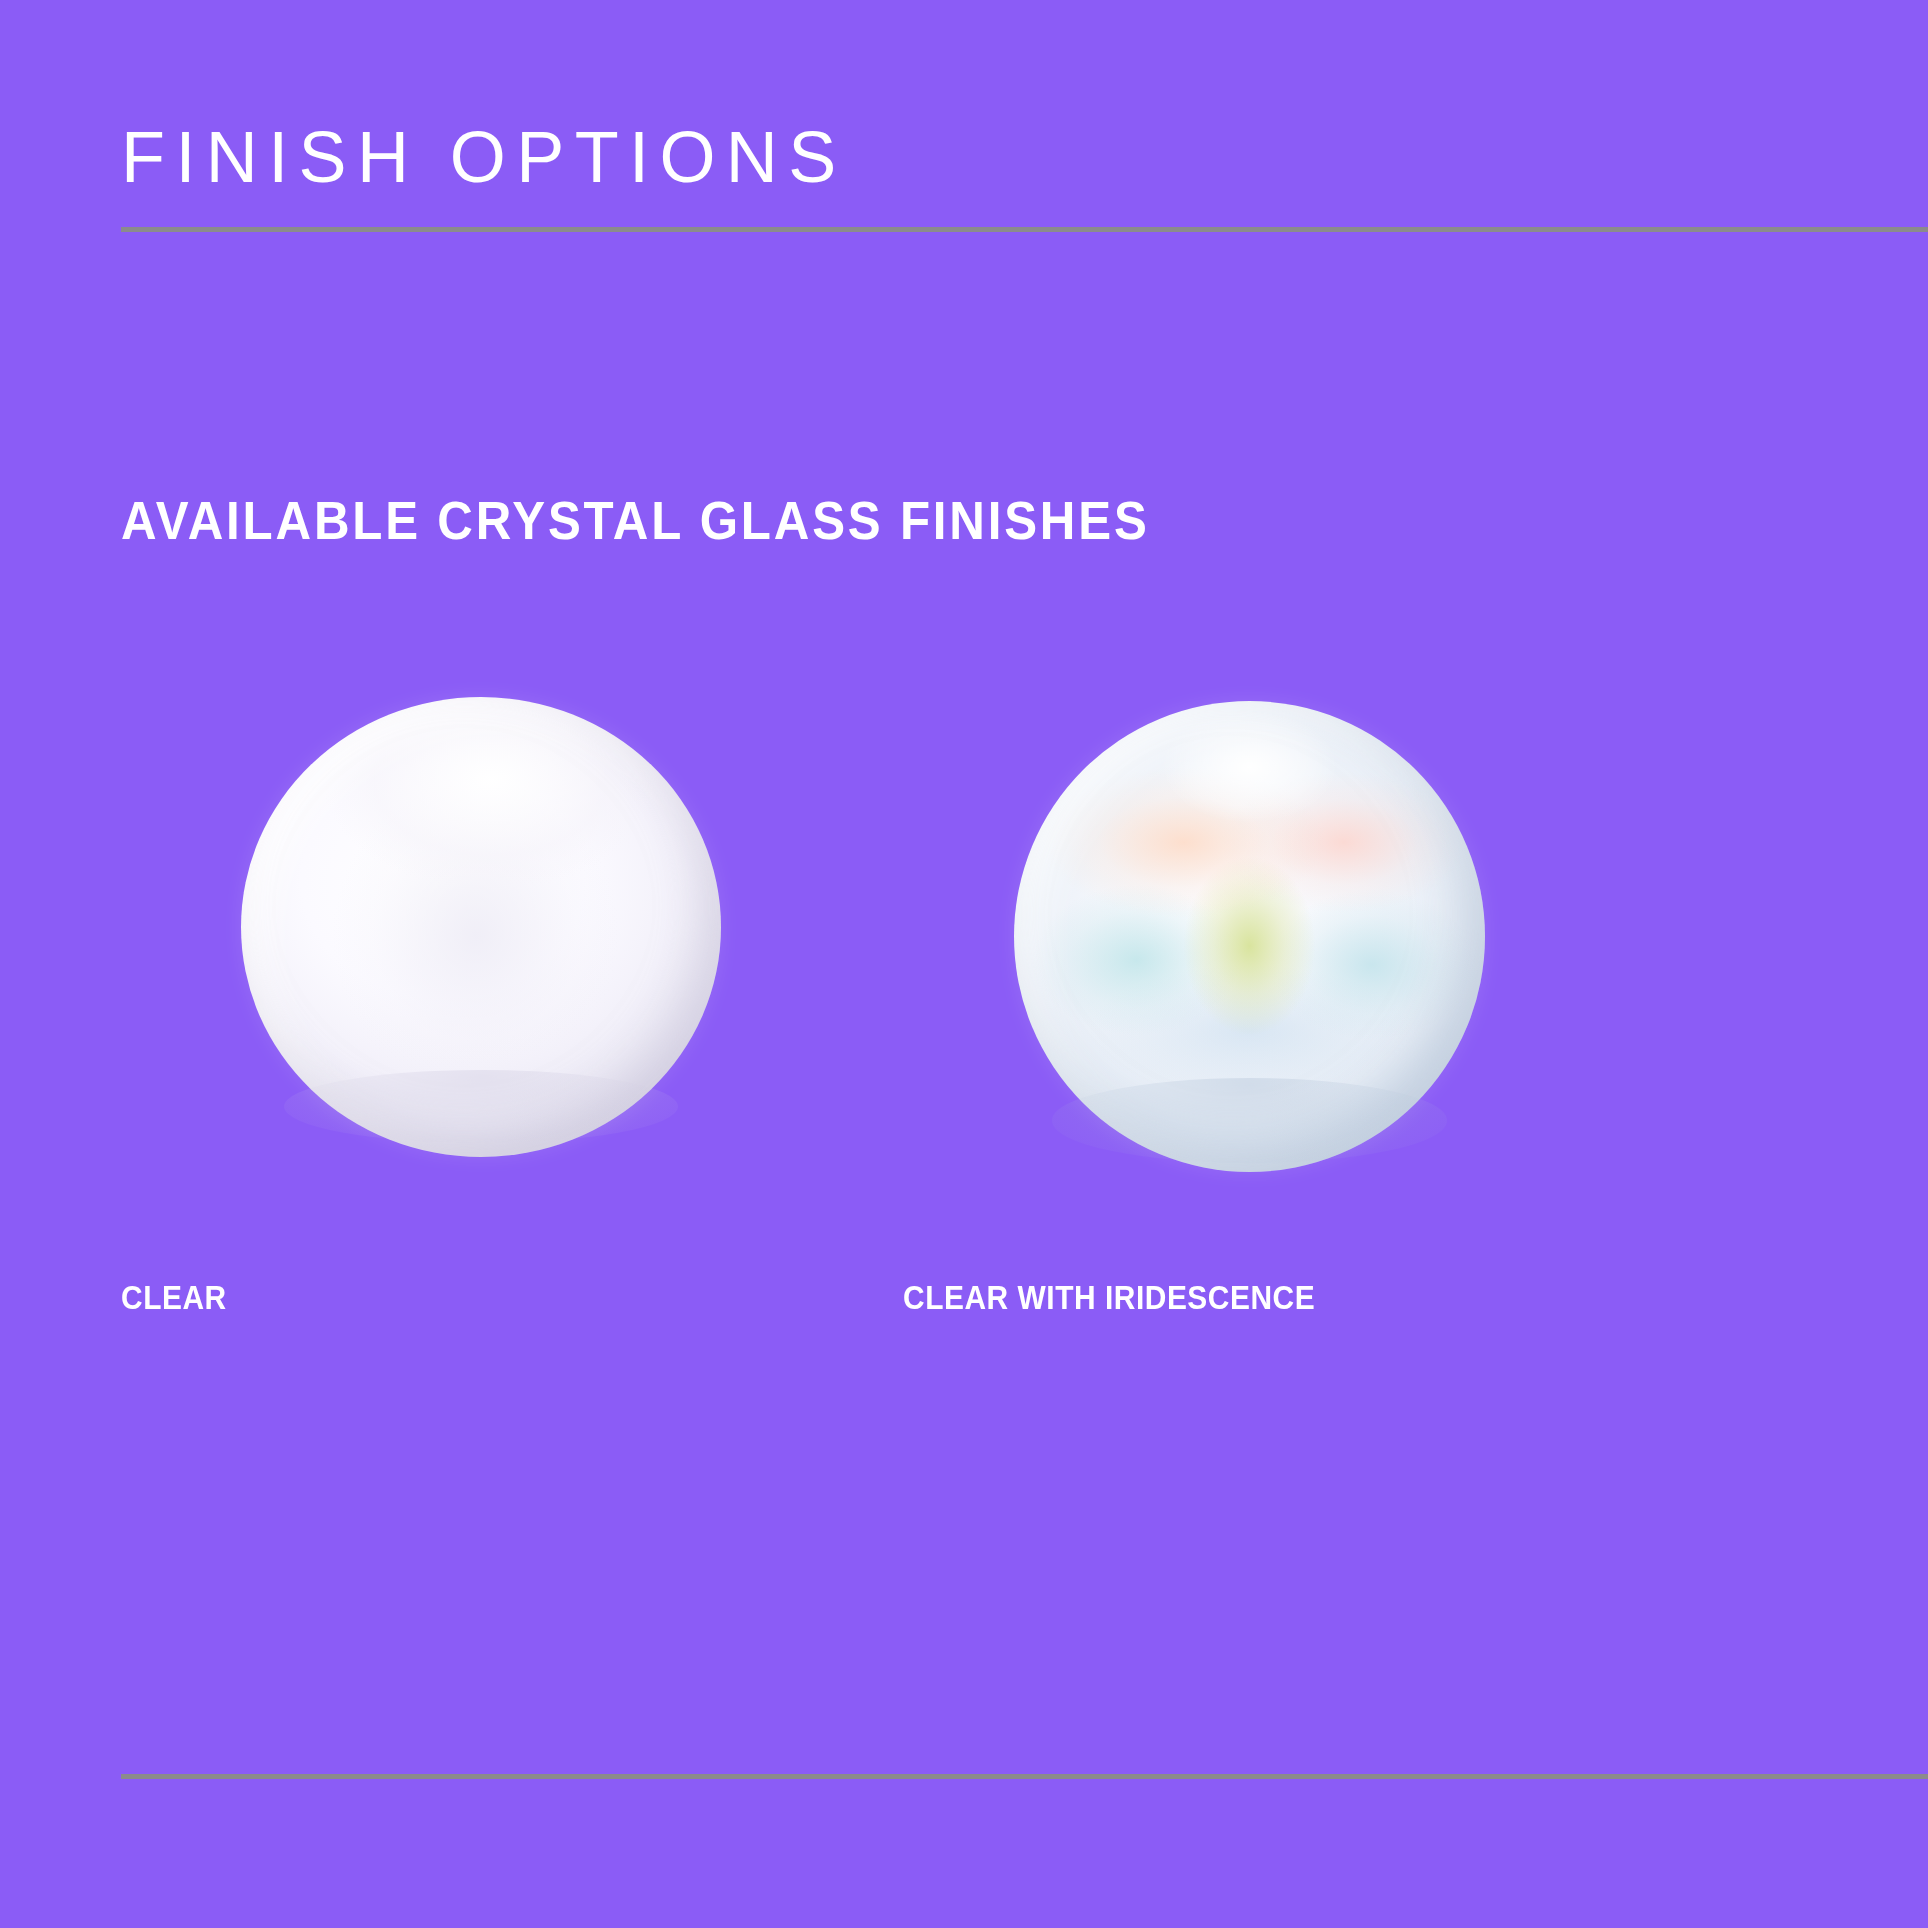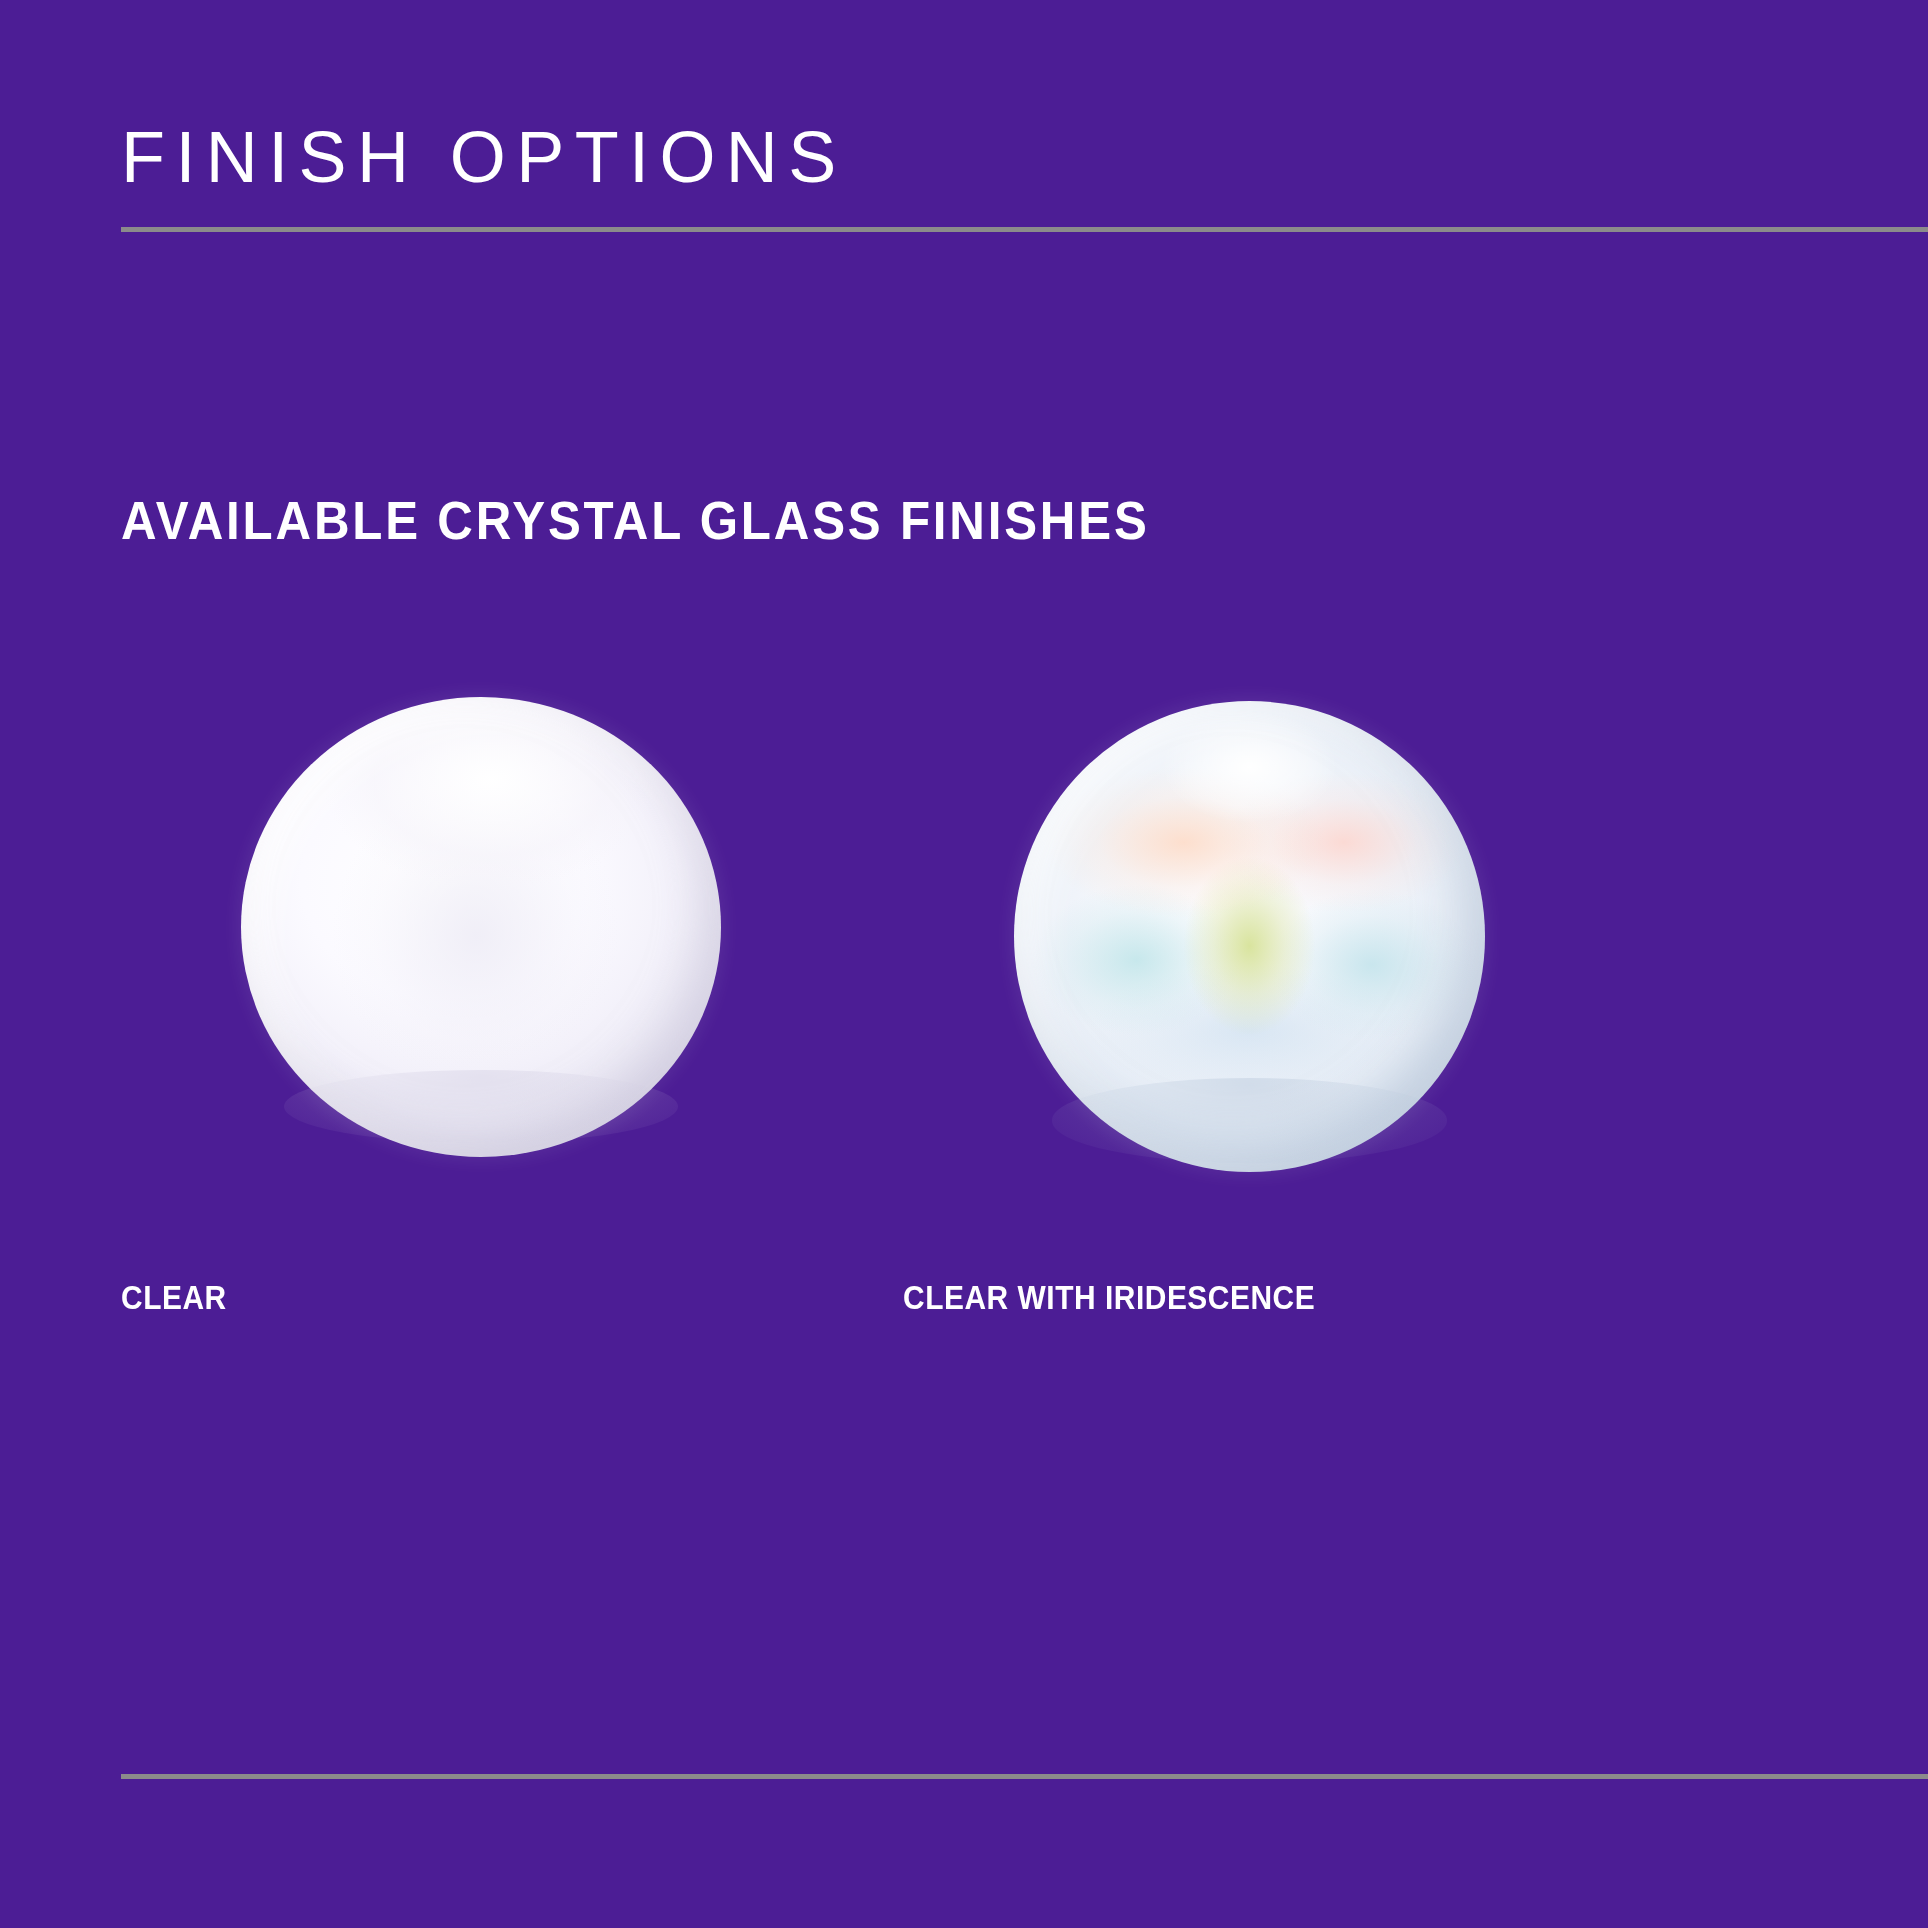--- a/index.html
+++ b/index.html
@@ -12,21 +12,21 @@
     background: #232323;
     font-family: "Liberation Sans", "DejaVu Sans", sans-serif;
     overflow: hidden;
     position: relative;
   }
 
   
   .page {
     position: absolute;
     inset: 0;
-    background: #4c1d95;
+    background: #8b5cf6;
   }
 
   
   .page-title {
     position: absolute;
     left: 121px;
     top: 73px;
     color: #ffffff;
     font-size: 72px;
     font-weight: 300;

